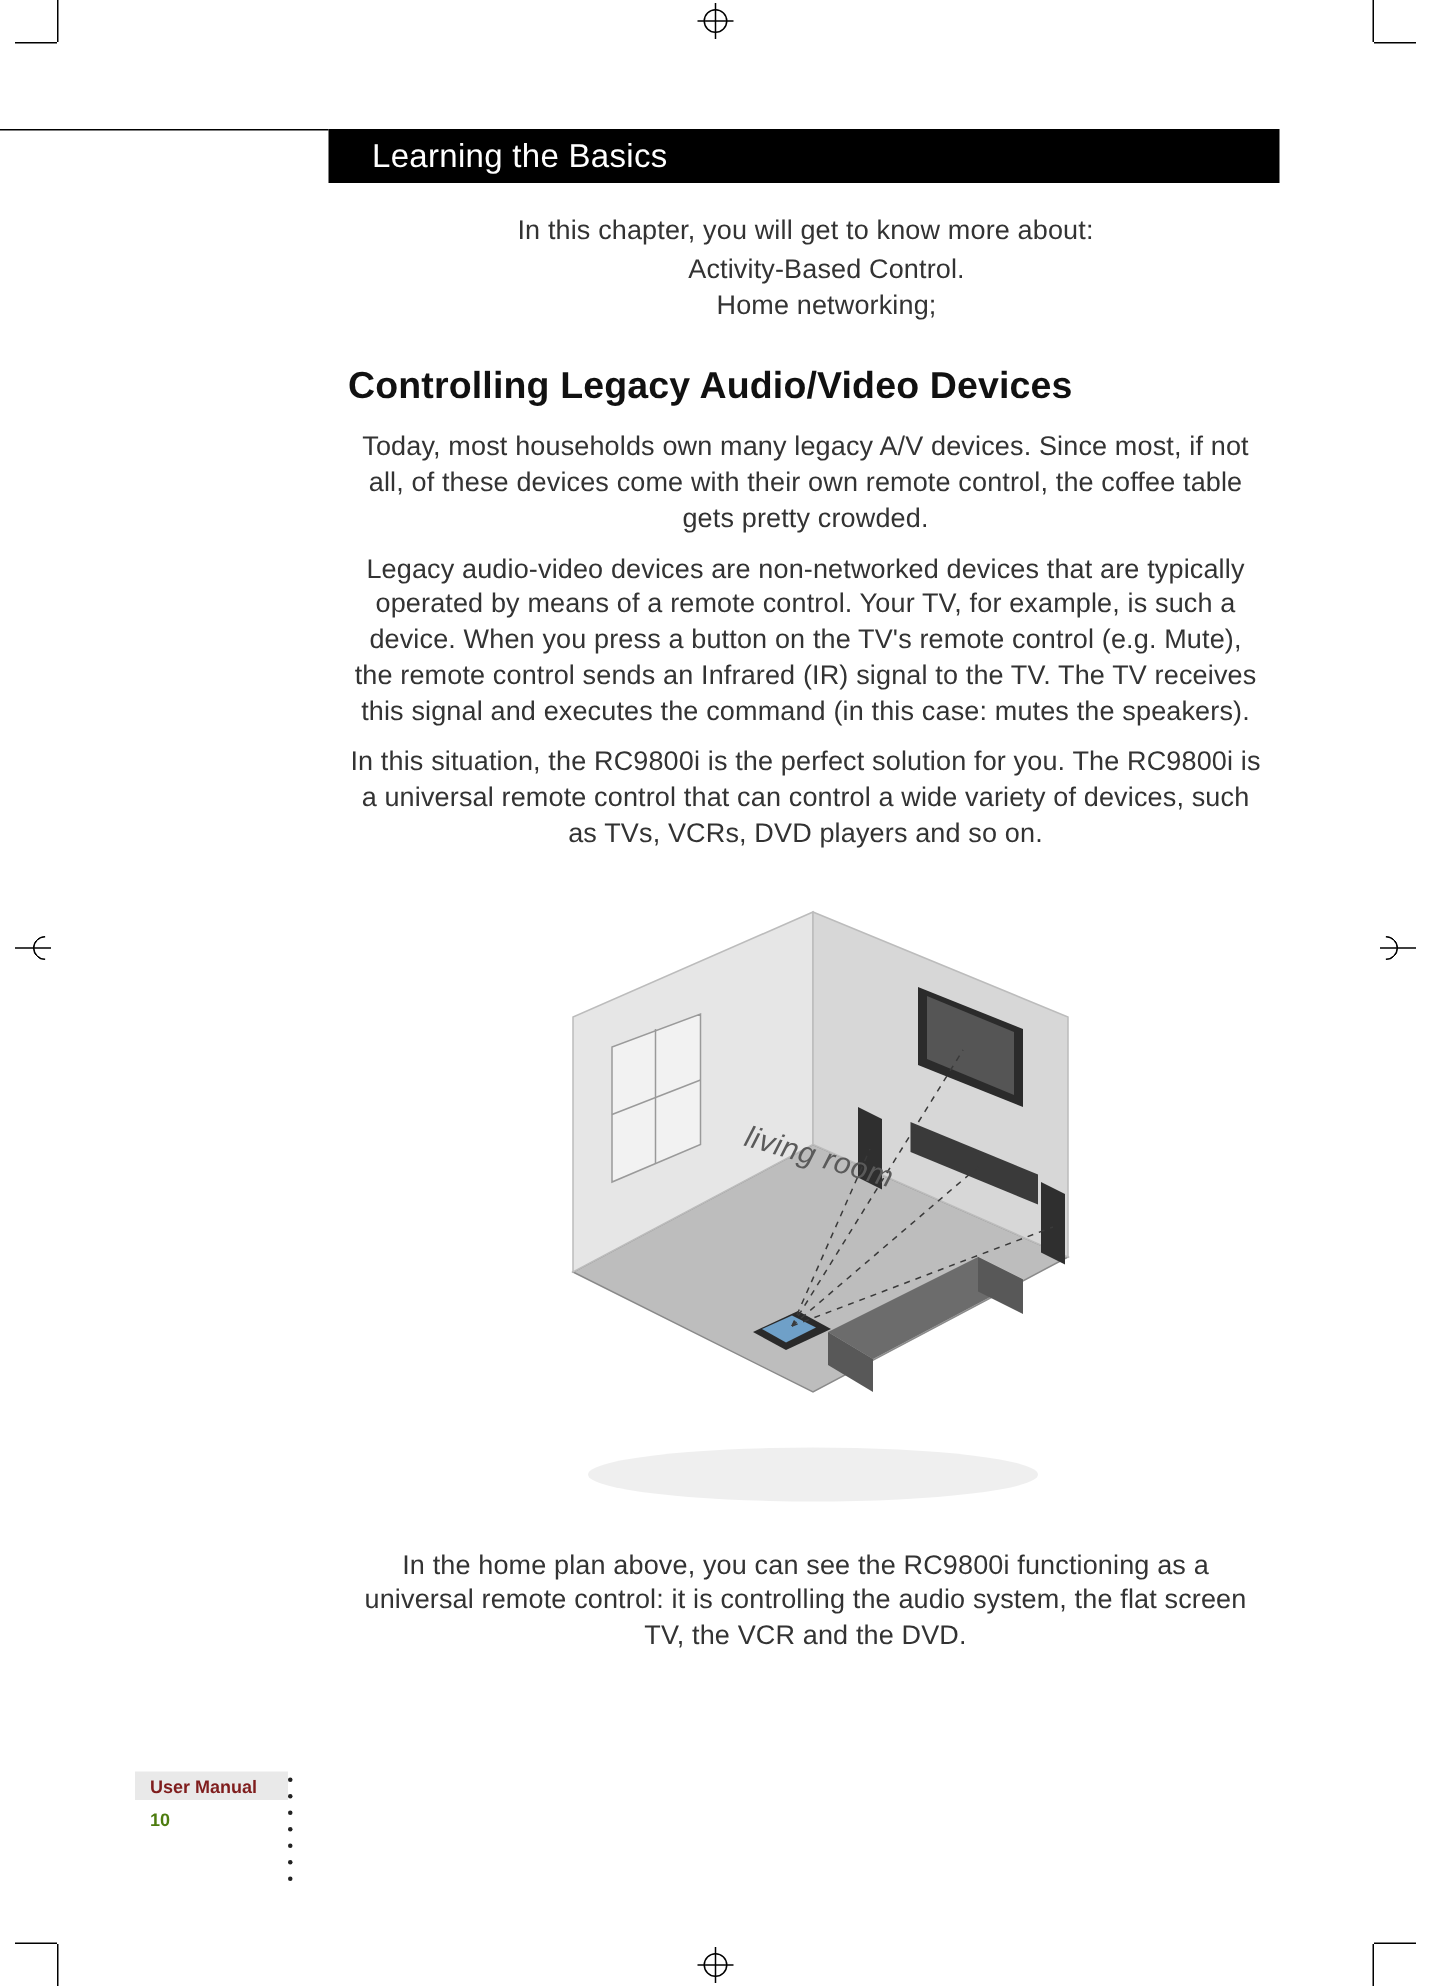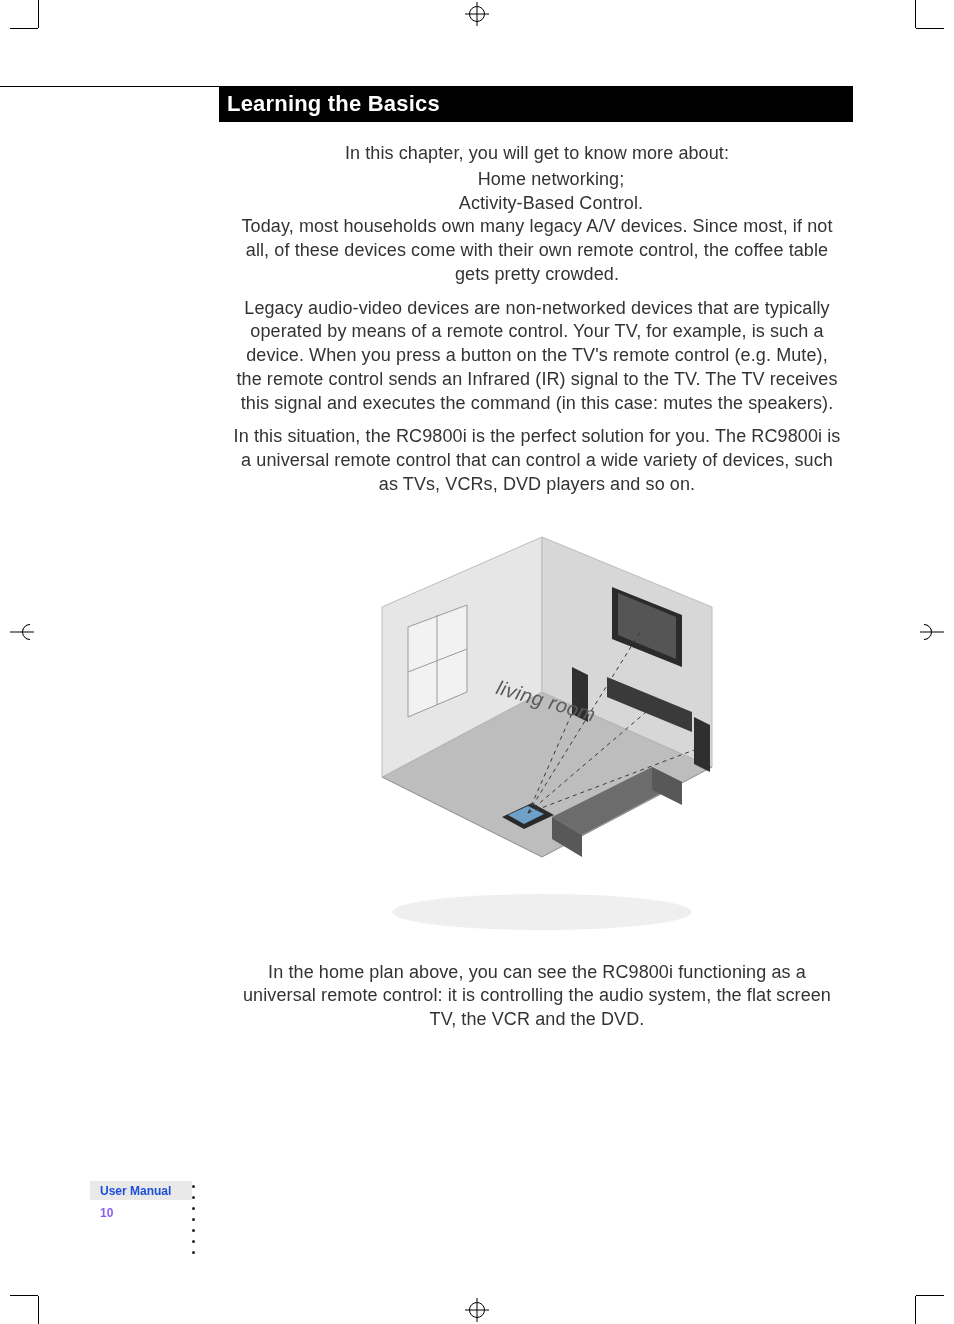--- a/index.html
+++ b/index.html
@@ -68,22 +68,22 @@
   .header-bar {
     position: absolute;
     left: 219px;
     top: 86px;
     width: 634px;
     height: 36px;
     background: #000;
     color: #fff;
     display: flex;
     align-items: center;
-    padding-left: 8px;
-    font-weight: 700;
+    padding-left: 29px;
+    font-weight: 400;
     font-size: 22px;
     letter-spacing: 0.2px;
     box-sizing: border-box;
     font-stretch: condensed;
   }
 
   
   .col {
     position: absolute;
     left: 232px;
@@ -137,27 +137,27 @@
   .footer .bar {
     background: #e9e9e9;
     height: 19px;
     width: 102px;
     display: flex;
     align-items: center;
     padding-left: 10px;
     box-sizing: border-box;
     font-size: 12px;
     font-weight: 700;
-    color: #1d4ed8;
+    color: #7f1d1d;
     font-stretch: condensed;
   }
   .footer .pnum {
     font-size: 12px;
     font-weight: 700;
-    color: #8b5cf6;
+    color: #4d7c0f;
     margin-top: 6px;
     margin-left: 10px;
   }
   .dots {
     position: absolute;
     left: 192px;
     bottom: 70px;
     display: flex;
     flex-direction: column;
     gap: 8px;
@@ -192,23 +192,24 @@
   </div>
 
 <div class="rule rule-top"></div>
 
 <div class="header-bar">
   <span>Learning the Basics</span>
 </div>
 
 <div class="col">
   <p class="intro">In this chapter, you will get to know more about:</p>
+  <p class="bul">Activity-Based Control.</p>
   <p class="bul">Home networking;</p>
-  <p class="bul">Activity-Based Control.</p>
-
+
+  <h2>Controlling Legacy Audio/Video Devices</h2>
 
   <p>Today, most households own many legacy A/V devices. Since most, if not all, of these devices come with their own remote control, the coffee table gets pretty crowded.</p>
   <p>Legacy audio-video devices are non-networked devices that are typically operated by means of a remote control. Your TV, for example, is such a device. When you press a button on the TV's remote control (e.g. Mute), the remote control sends an Infrared (IR) signal to the TV. The TV receives this signal and executes the command (in this case: mutes the speakers).</p>
   <p>In this situation, the RC9800i is the perfect solution for you. The RC9800i is a universal remote control that can control a wide variety of devices, such as TVs, VCRs, DVD players and so on.</p>
 
   <div class="illus">
     <svg viewBox="0 0 430 420">
 
       <polygon points="60,260 220,340 390,250 220,175" fill="#bdbdbd" stroke="#8a8a8a" stroke-width="1"></polygon>
 

